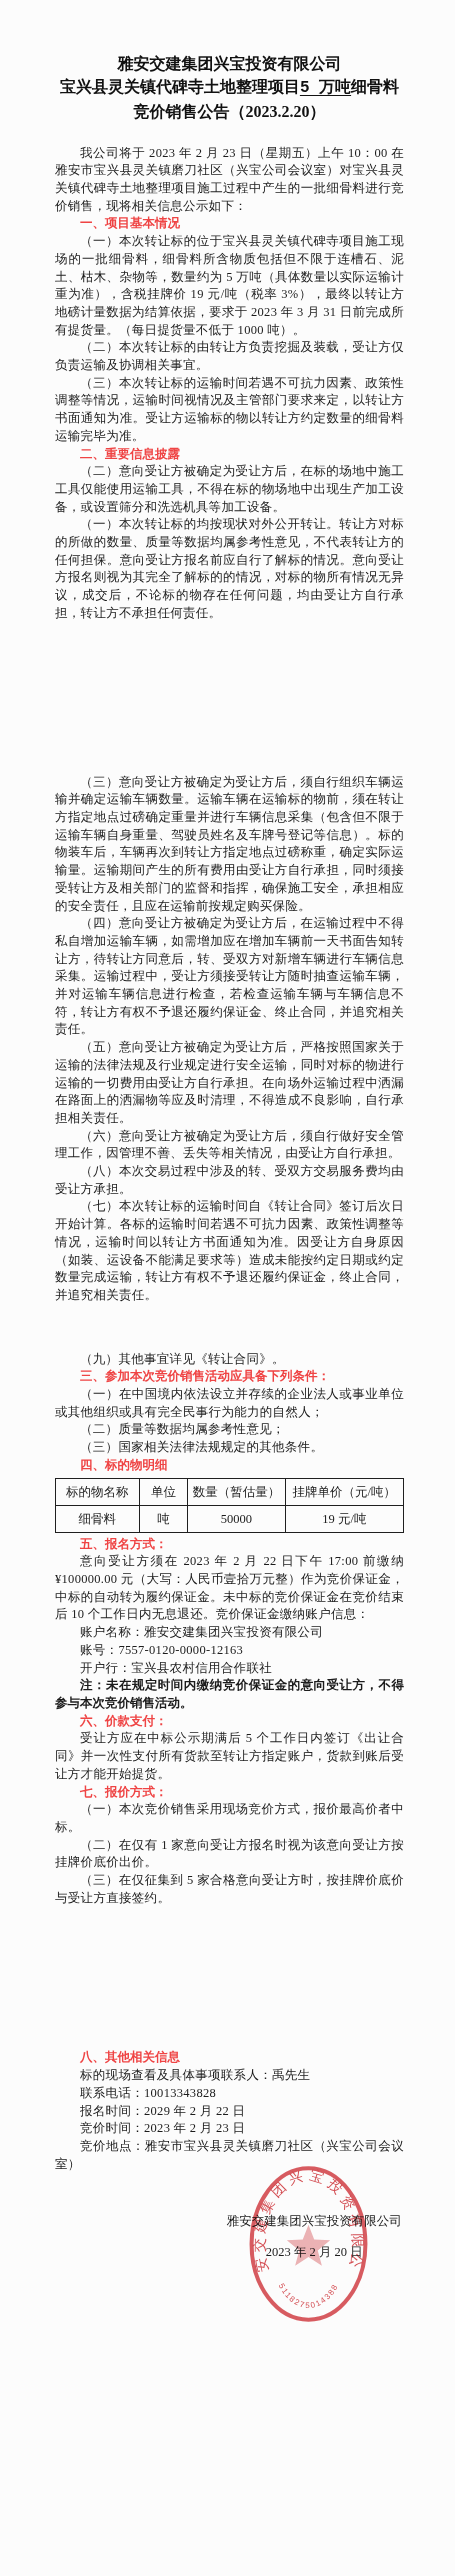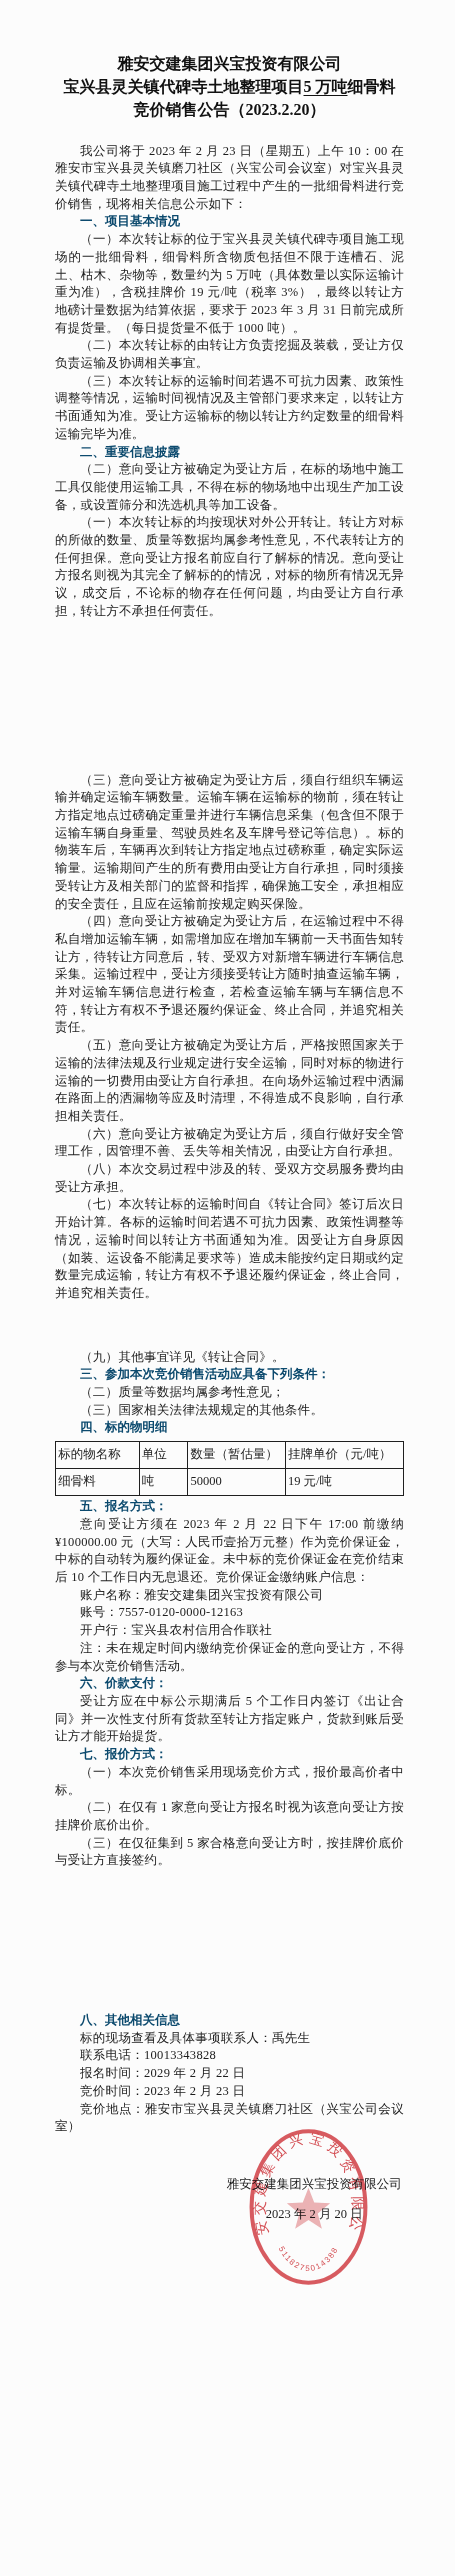--- a/index.html
+++ b/index.html
@@ -13,56 +13,56 @@
     color:#1c1c1c;
   }
   .content{padding:52px 52px 0 55px;}
   .doc-title{
     text-align:center;
     font-weight:bold;
     font-size:16px;
     line-height:23px;
     color:#111;
   }
-  .doc-title .u{text-decoration:underline;text-underline-offset:2.8px;}
+  .doc-title .u{text-decoration:underline;text-underline-offset:2.8px;font-family:Liberation Mono, monospace;}
   .body-text{margin-top:21.6px;font-size:12.5px;line-height:17.7px;}
   .para{
     margin:0;
     text-indent:2em;
     text-align:justify;
     letter-spacing:0.3px;
   }
   .h{
     margin:0;
     text-indent:2em;
     font-family:"Liberation Sans", sans-serif;
     font-weight:bold;
     text-align:left;
-    color:#0c4a6e;
+    color:#ef4444;
   }
   .note{
     margin:0;
     text-indent:2em;
     text-align:justify;
     font-family:"Liberation Sans", sans-serif;
-    font-weight:normal;
+    font-weight:bold;
   }
   .page-gap{width:100%;}
   .gap1{height:151px;}
   .gap2{height:46px;}
   .gap3{height:142px;}
   table.goods{
     width:100%;
     border-collapse:collapse;
     margin:3.4px 0 2.3px 0;
     font-size:12.5px;
   }
   table.goods th, table.goods td{
     border:1.1px solid #1f1f1f;
-    text-align:left;
+    text-align:center;
     font-weight:normal;
     padding:4.6px 2.3px;
     line-height:17px;
   }
   .sig-row{
     position:relative;
     margin-top:40px;
     display:flex;
     justify-content:flex-end;
     padding-right:2.3px;
@@ -107,20 +107,21 @@
       <p class="para">（四）意向受让方被确定为受让方后，在运输过程中不得私自增加运输车辆，如需增加应在增加车辆前一天书面告知转让方，待转让方同意后，转、受双方对新增车辆进行车辆信息采集。运输过程中，受让方须接受转让方随时抽查运输车辆，并对运输车辆信息进行检查，若检查运输车辆与车辆信息不符，转让方有权不予退还履约保证金、终止合同，并追究相关责任。</p>
       <p class="para">（五）意向受让方被确定为受让方后，严格按照国家关于运输的法律法规及行业规定进行安全运输，同时对标的物进行运输的一切费用由受让方自行承担。在向场外运输过程中洒漏在路面上的洒漏物等应及时清理，不得造成不良影响，自行承担相关责任。</p>
       <p class="para">（六）意向受让方被确定为受让方后，须自行做好安全管理工作，因管理不善、丢失等相关情况，由受让方自行承担。</p>
       <p class="para">（八）本次交易过程中涉及的转、受双方交易服务费均由受让方承担。</p>
       <p class="para">（七）本次转让标的运输时间自《转让合同》签订后次日开始计算。各标的运输时间若遇不可抗力因素、政策性调整等情况，运输时间以转让方书面通知为准。因受让方自身原因（如装、运设备不能满足要求等）造成未能按约定日期或约定数量完成运输，转让方有权不予退还履约保证金，终止合同，并追究相关责任。</p>
 
       <div class="page-gap gap2"></div>
 
       <p class="para">（九）其他事宜详见《转让合同》。</p>
       <p class="h">三、参加本次竞价销售活动应具备下列条件：</p>
+      <p class="para">（一）在中国境内依法设立并存续的企业法人或事业单位或其他组织或具有完全民事行为能力的自然人；</p>
       <p class="para">（二）质量等数据均属参考性意见；</p>
       <p class="para">（三）国家相关法律法规规定的其他条件。</p>
       <p class="h">四、标的物明细</p>
 
       <table class="goods">
         <tbody>
             <tr>
           <th style="width:24%">标的物名称</th>
           <th style="width:14%">单位</th>
           <th style="width:28%">数量（暂估量）</th>

